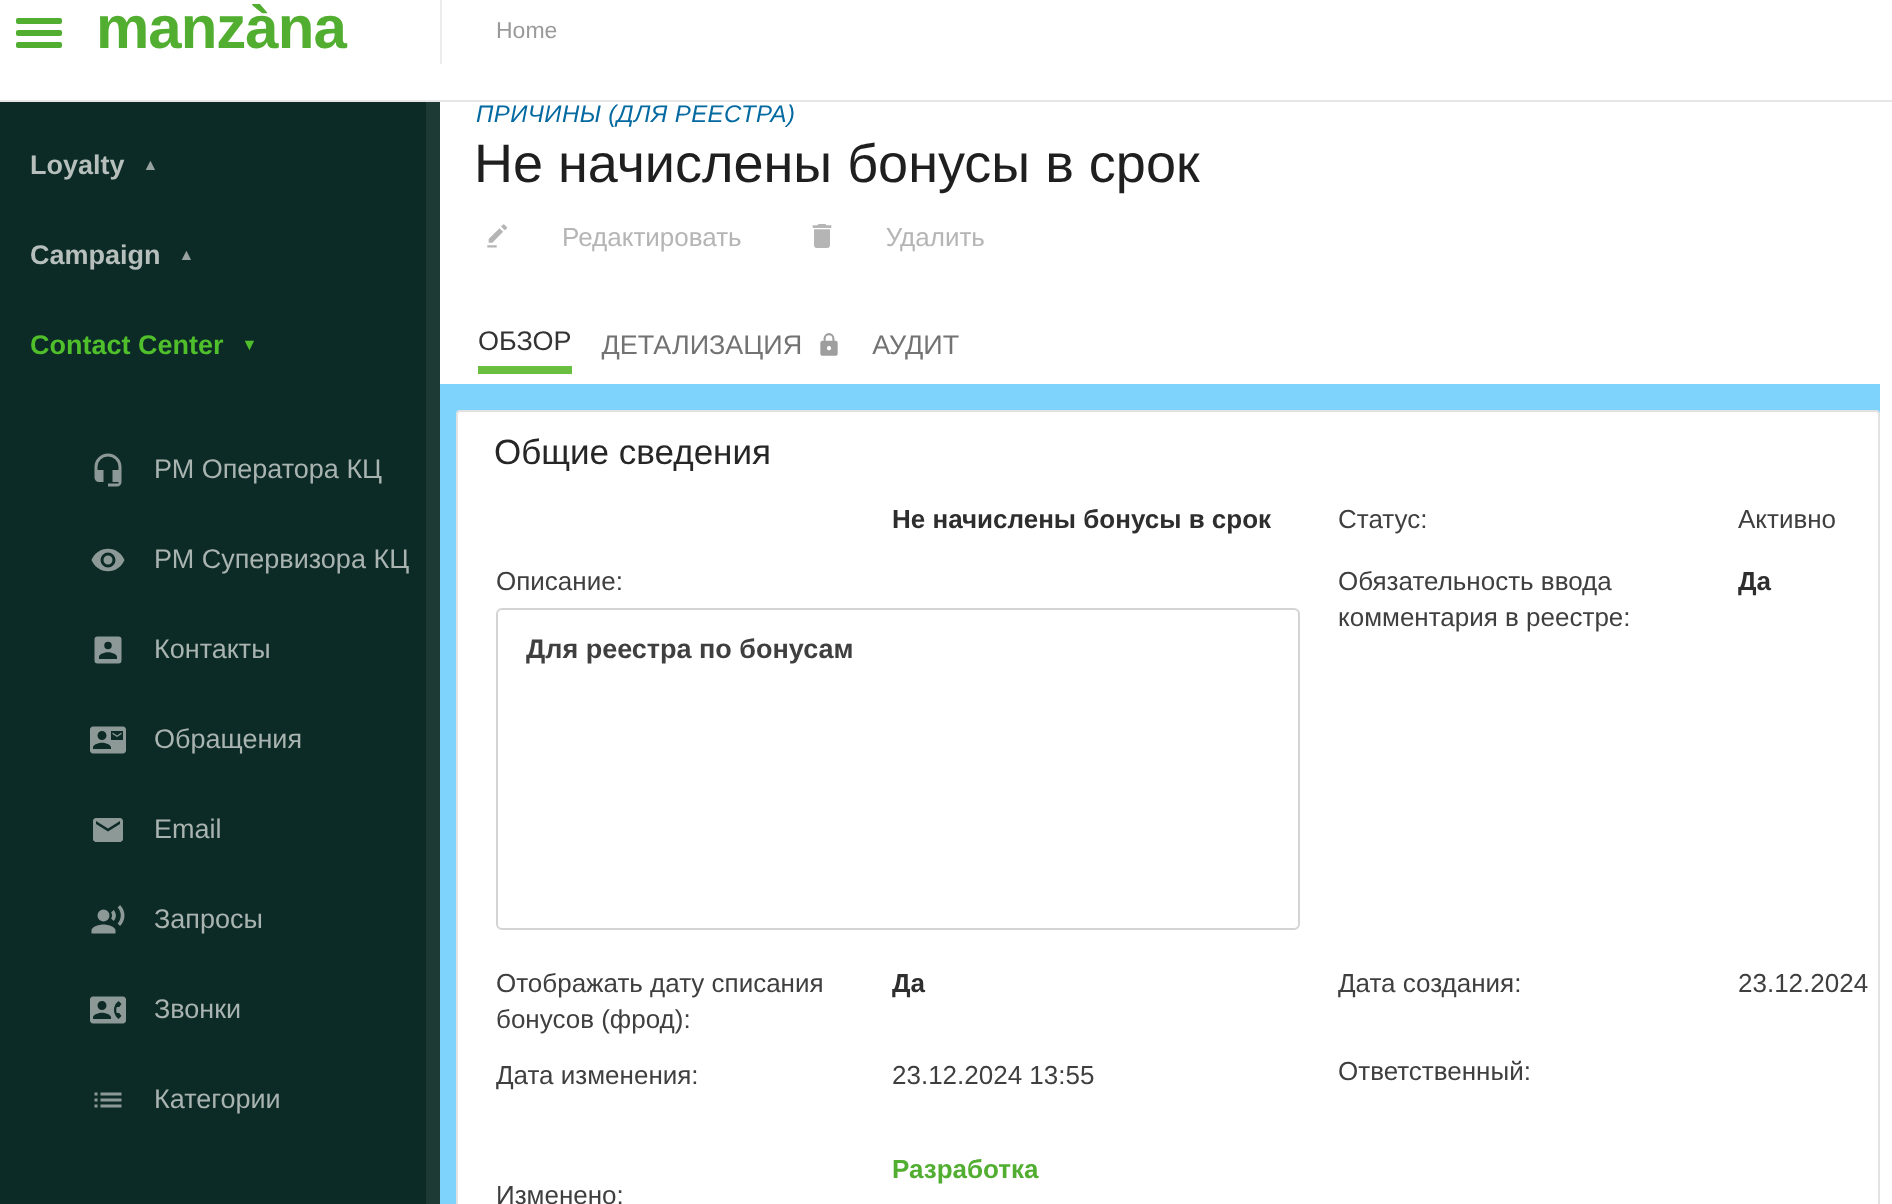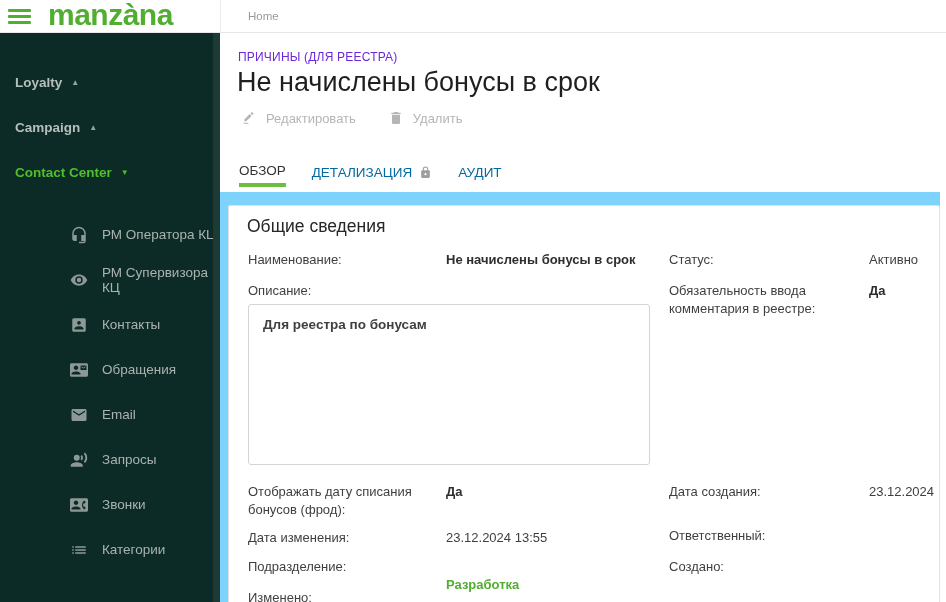--- a/index.html
+++ b/index.html
@@ -4,47 +4,47 @@
 <style>
   * { margin:0; padding:0; box-sizing:border-box; }
   html,body { width:946px; height:602px; }
   body {
     position:relative; overflow:hidden; background:#fff;
     font-family:"Liberation Sans","DejaVu Sans",sans-serif;
     -webkit-font-smoothing:antialiased;
   }
 
   
-  .topbar { position:absolute; top:0; left:0; right:0; height:33px; background:#fff; border-bottom:1px solid #e6e6e6; z-index:5; }
+  .topbar { position:absolute; top:0; left:0; right:0; height:51px; background:#fff; border-bottom:1px solid #e6e6e6; z-index:5; }
   .hamburger { position:absolute; left:8px; top:9px; width:23px; height:16px; cursor:pointer; }
   .hamburger span { display:block; height:3px; background:#52ae30; margin-bottom:3px; border-radius:1px; }
   .logo { position:absolute; left:48px; top:0; line-height:30px; font-size:30px; font-weight:bold; color:#52ae30; letter-spacing:-0.5px; cursor:pointer; }
   .topbar-sep { position:absolute; left:220px; top:0; width:1px; height:32px; background:#ececec; }
   .breadcrumb { position:absolute; left:248px; top:0; line-height:33px; font-size:11.5px; color:#9a9a9a; cursor:pointer; }
 
   
   .sidebar { position:absolute; left:0; top:33px; width:220px; bottom:0; background:#0d2b26; padding-top:27px; }
   .side-scroll { position:absolute; right:0; top:0; bottom:0; width:7px; background:#1d3b34; }
   .side-section { height:45px; display:flex; align-items:center; padding-left:15px; color:#b6bfbc; font-weight:bold; font-size:13.5px; cursor:pointer; }
   .side-section .arr { margin-left:9px; font-size:8px; color:#98a3a0; line-height:1; }
   .side-section.active { color:#4fbf2b; }
   .side-section.active .arr { color:#4fbf2b; }
   .side-items { margin-top:17px; }
-  .side-item { height:45px; display:flex; align-items:center; padding-left:70px; color:#a9b3b0; font-size:13.5px; cursor:pointer; }
+  .side-item { height:45px; display:flex; align-items:center; padding-left:45px; color:#a9b3b0; font-size:13.5px; cursor:pointer; }
   .side-item svg { width:18px; height:18px; fill:#8d9996; margin-right:14px; flex:none; }
 
   
   .main { position:absolute; left:220px; top:33px; right:0; bottom:0; background:#fff; }
-  .eyebrow { position:absolute; left:18px; top:17px; font-size:12px; color:#6d28d9; letter-spacing:0.2px; }
+  .eyebrow { position:absolute; left:18px; top:17px; font-size:12px; color:#0369a1; letter-spacing:0.2px;font-style:italic; }
   .page-title { position:absolute; left:17px; top:34px; font-size:27px; font-weight:400; color:#1f1f1f; }
   .toolbar { position:absolute; left:21px; top:77px; display:flex; align-items:center; gap:32px; }
-  .tool-btn { display:flex; align-items:center; gap:9px; color:#b5b5b5; font-size:13px; cursor:pointer; }
+  .tool-btn { display:flex; align-items:center; gap:24px; color:#b5b5b5; font-size:13px; cursor:pointer; }
   .tool-btn svg { width:16px; height:16px; fill:#b5b5b5; }
-  .tabs { position:absolute; left:19px; top:130px; display:flex; gap:26px; }
-  .tab { font-size:13.5px; color:#0369a1; padding-bottom:5px; display:flex; align-items:center; cursor:pointer; }
+  .tabs { position:absolute; left:19px; top:130px; display:flex; gap:15px; }
+  .tab { font-size:13.5px; color:#737373; padding-bottom:5px; display:flex; align-items:center; cursor:pointer; }
   .tab.active { border-bottom:4px solid #6abf40; color:#333; }
   .tab .lock { display:inline-flex; margin-left:7px; }
   .tab .lock svg { width:13px; height:13px; fill:#9e9e9e; }
 
   
   .content { position:absolute; left:0; right:0; top:159px; bottom:0; background:#7dd3fc; }
   .scroll-strip { position:absolute; right:0; top:0; bottom:0; width:6px; background:#fff; }
   .card { position:absolute; left:8px; top:13px; right:6px; bottom:-20px; background:#fff; border:1px solid #e2e2e2; border-radius:2px; }
   .card-heading { position:absolute; left:18px; top:10px; font-size:17.5px; font-weight:400; color:#262626; }
 
@@ -171,44 +171,41 @@
           </svg>
         </span>
     </div>
     <div class="tab">АУДИТ</div>
   </div>
 
   <div class="content">
     <div class="card">
       <div class="card-heading">Общие сведения</div>
 
-      <div class="f lab lab-l" style="top:45px">Наименование:</div>
       <div class="f val-l v-bold" style="top:45px">Не начислены бонусы в срок</div>
       <div class="f lab lab-r" style="top:45px">Статус:</div>
       <div class="f val-r v-plain" style="top:45px">Активно</div>
 
       <div class="f lab lab-l" style="top:76px">Описание:</div>
       <div class="f lab lab-r" style="top:76px">Обязательность ввода комментария в реестре:</div>
       <div class="f val-r v-bold" style="top:76px">Да</div>
 
       <div class="desc-box">Для реестра по бонусам</div>
 
       <div class="f lab lab-l" style="top:277px">Отображать дату списания бонусов (фрод):</div>
       <div class="f val-l v-bold" style="top:277px">Да</div>
       <div class="f lab lab-r" style="top:277px">Дата создания:</div>
       <div class="f val-r v-plain" style="top:277px">23.12.2024</div>
 
       <div class="f lab lab-l" style="top:323px">Дата изменения:</div>
       <div class="f val-l v-plain" style="top:323px">23.12.2024 13:55</div>
       <div class="f lab lab-r" style="top:321px">Ответственный:</div>
       <div class="f val-r v-plain" style="top:321px"></div>
 
-      <div class="f lab lab-l" style="top:352px">Подразделение:</div>
       <div class="f val-l v-link" style="top:352px">Разработка</div>
-      <div class="f lab lab-r" style="top:352px">Создано:</div>
       <div class="f val-r v-plain" style="top:352px"></div>
 
       <div class="f lab lab-l" style="top:383px">Изменено:</div>
       <div class="f val-l v-plain" style="top:383px"></div>
     </div>
     <div class="scroll-strip"></div>
   </div>
 </div>
 
 </body></html>

